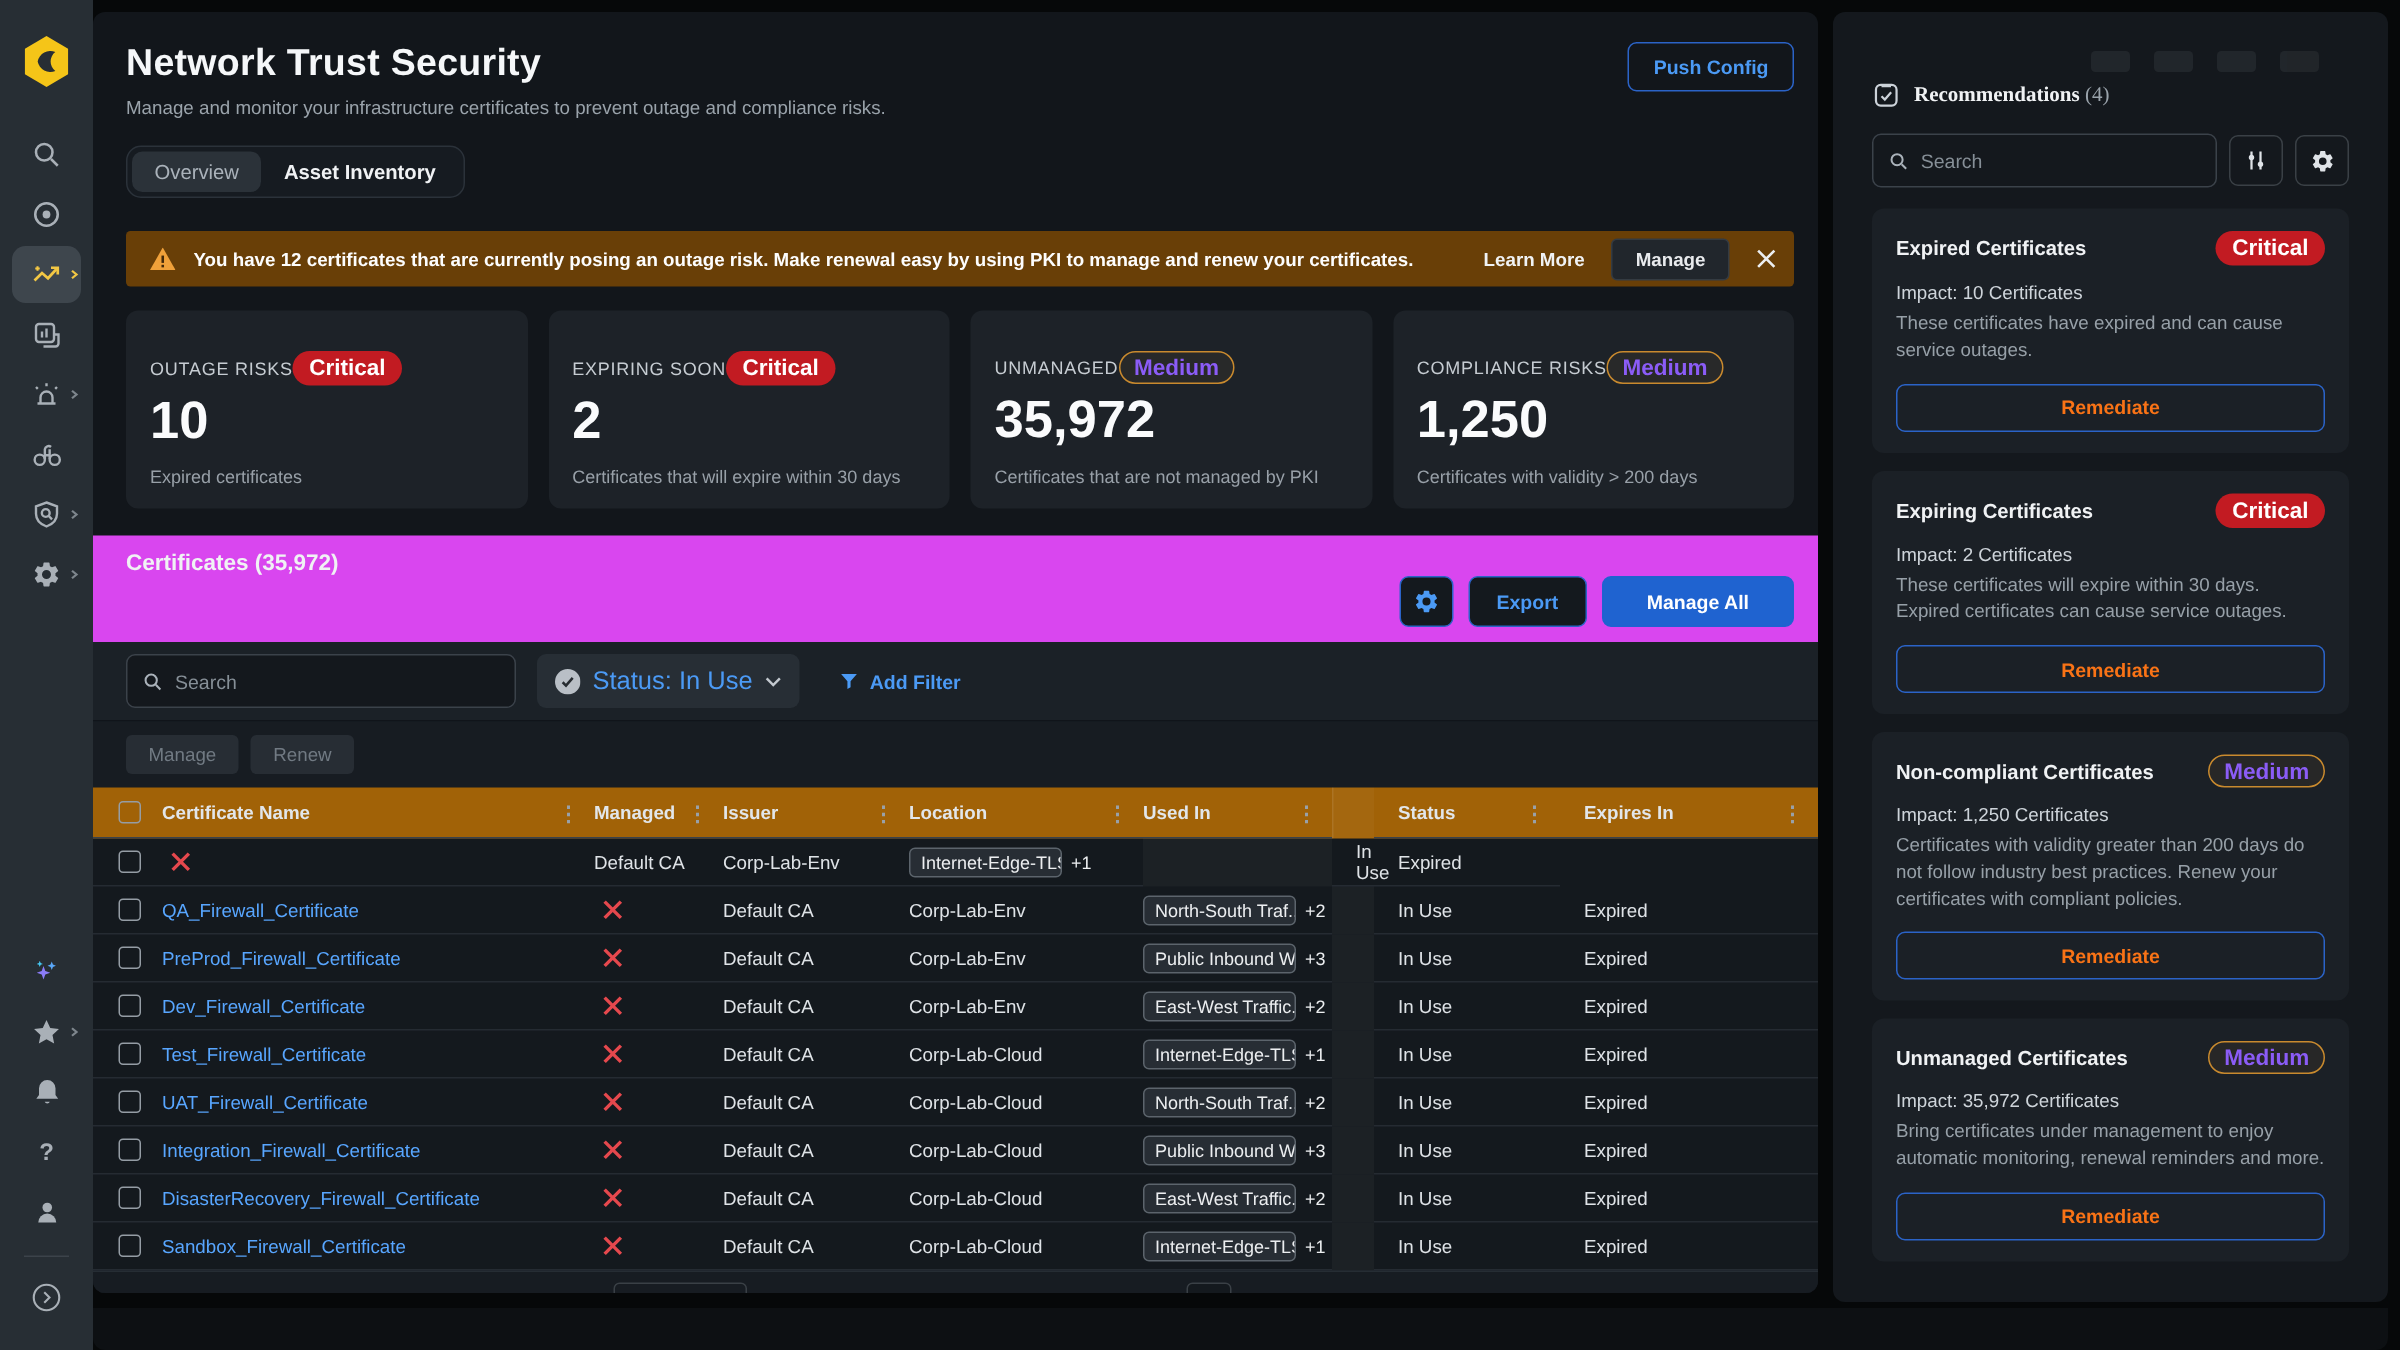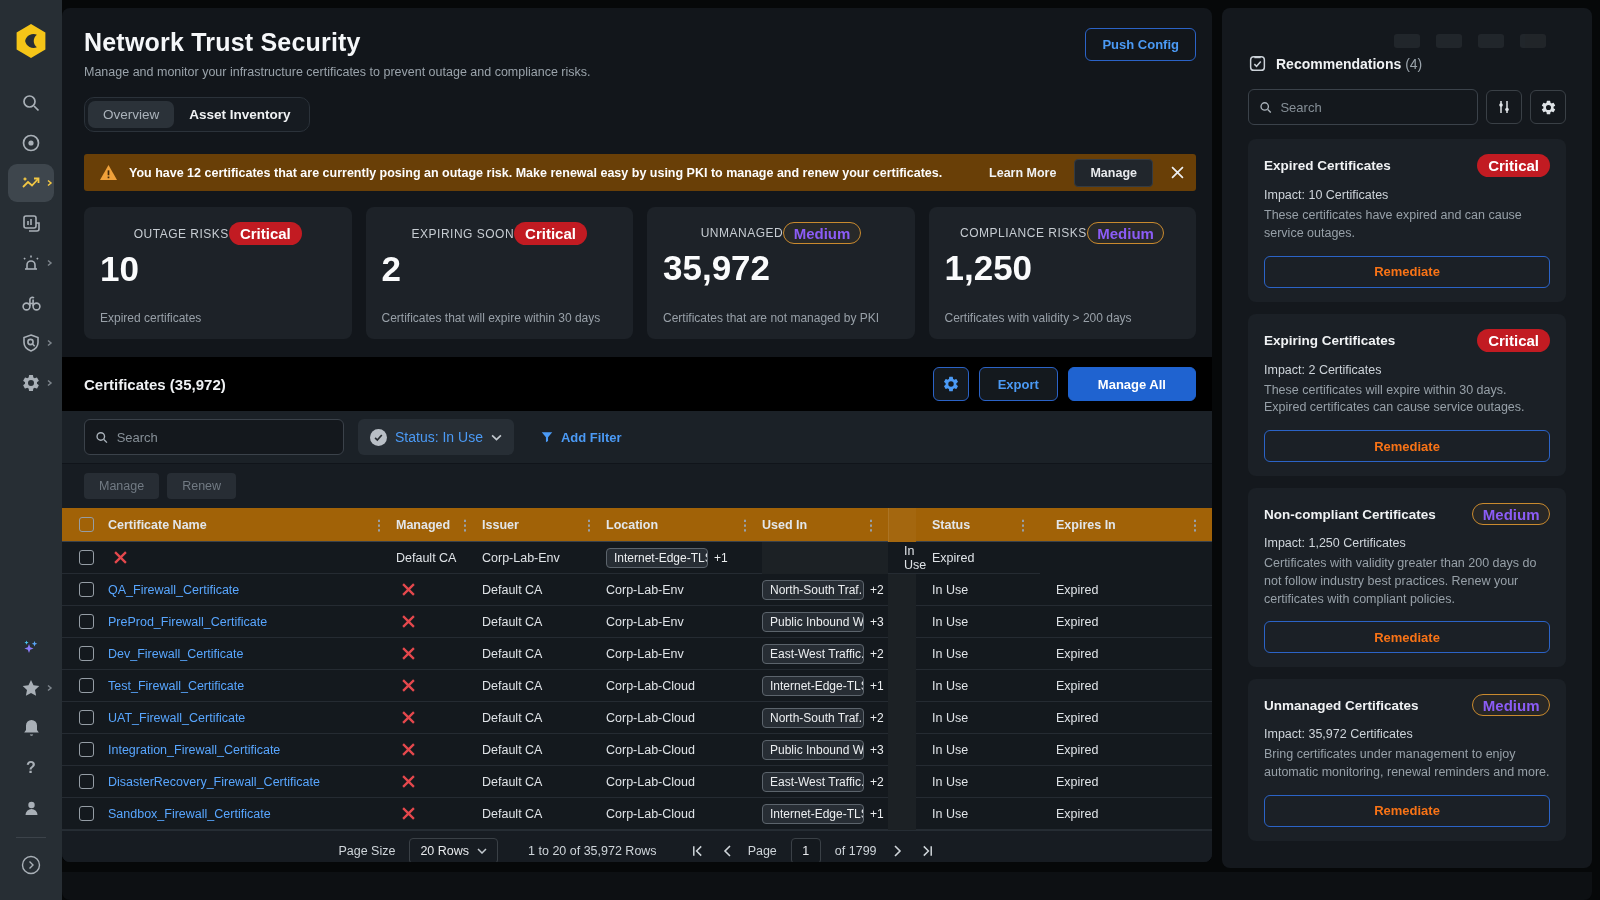--- a/index.html
+++ b/index.html
@@ -42,48 +42,48 @@
   .banner-right { margin-left:auto; display:flex; align-items:center; gap:18px; }
   .learn-more { font-size:12.5px; font-weight:700; color:#f0f2f4; cursor:pointer; }
   .banner-manage { background:#21262c; color:#e8eaed; border-radius:4px; padding:6px 15px; font-size:12.5px;
                    font-weight:700; border:1px solid #343b42; cursor:pointer; font-family:inherit;}
   .banner-close { cursor:pointer; display:flex; align-items:center; }
 
   
   .stats { display:grid; grid-template-columns:repeat(4,1fr); gap:14px; margin-top:16px; }
   .stat-card { background:#1d2228; border-radius:8px; padding:15px 16px 14px; height:132px;
                display:flex; flex-direction:column; }
-  .stat-top { display:flex; justify-content:center; align-items:center; }
+  .stat-top { display:flex; justify-content:flex-start; align-items:center;margin-top:12px; }
   .stat-label { font-size:12px; letter-spacing:.5px; color:#c6ccd2; font-weight:400; }
   .badge { font-size:15px; padding:3px 11px; border-radius:999px; font-weight:700; white-space:nowrap; }
   .badge.critical { background:#c21b22; color:#ffffff; }
   .badge.medium { background:rgba(205,140,50,.07); color:#8b5cf6; border:1.5px solid #c98a2e; padding:1.5px 9.5px; }
   .stat-value { font-size:35px; font-weight:700; color:#fafbfc; margin-top:4px; }
   .stat-desc { font-size:12px; color:#98a0a8; margin-top:auto; }
 
   
   .certs { margin-top:18px; background:#14191e; border-radius:8px 8px 0 0; margin-left:-22px; margin-right:-16px;
            padding:0; }
-  .certs-header { display:flex; align-items:center; background:#000000; padding:10px 16px 10px 22px; }
+  .certs-header { display:flex; background:#d946ef; padding:10px 16px 10px 22px;flex-direction:column; }
   .certs-title { font-size:15px; font-weight:700; color:#f0f2f4; }
   .certs-actions { margin-left:auto; display:flex; gap:10px; }
   .icon-btn { width:36px; height:34px; border:1px solid #2b63c7; border-radius:6px; background:#14191e;
               display:flex; align-items:center; justify-content:center; color:#4b9af5; cursor:pointer; }
   .btn-export { border:1px solid #2b63c7; color:#4b9af5; padding:7px 18px; font-weight:600; background:#14191e;}
   .btn-primary { background:#1f63d0; border:1px solid #1f63d0; color:#fff; padding:7px 29px; font-weight:600; }
 
   .filter-bar { display:flex; align-items:center; gap:14px; background:#1b2127; padding:8px 22px; border-bottom:1px solid #10141a;}
   .search-box { display:flex; align-items:center; gap:8px; background:#14181d; border:1px solid #3b424a;
                 border-radius:6px; height:36px; padding:0 10px; width:260px; }
   .search-box input { background:transparent; border:none; outline:none; color:#e8eaed; font-size:13px;
                       font-family:inherit; width:100%; }
   .search-box input::placeholder { color:#868f97; }
   .status-chip { display:flex; align-items:center; gap:8px; background:#272e35; border-radius:6px; height:36px;
                  padding:0 12px; cursor:pointer; }
-  .status-chip .chip-label { color:#4b9af5; font-size:14px; }
+  .status-chip .chip-label { color:#4b9af5; font-size:17px; }
   .add-filter { display:flex; align-items:center; gap:7px; color:#4b9af5; font-size:13px; font-weight:600;
                 cursor:pointer; margin-left:12px; }
   .bulk-bar { display:flex; gap:8px; padding:9px 22px 9px; background:#171c22; }
   .btn-disabled { background:#272d34; color:#717a83; padding:6px 15px; font-size:12.5px; border-radius:4px;
                   border:none; font-family:inherit; }
 
   
   .grid-row { display:grid; grid-template-columns:46px 288px 86px 124px 156px 126px 28px 124px 1fr; align-items:stretch; }
   .hcell, .cell { display:flex; align-items:center; min-height:0; }
   .thead { background:#a16207; }
@@ -110,21 +110,21 @@
                 padding:5px 10px; cursor:pointer; color:#e8eaed; }
   .pg-ico { display:flex; align-items:center; cursor:pointer; color:#cfd5da; padding:0 2px; }
   .page-input { width:30px; height:26px; border:1px solid #3a4046; border-radius:4px; background:#14191e;
                 color:#e8eaed; text-align:center; font-size:12.5px; font-family:inherit; }
 
   
   .rec-panel { position:absolute; left:1222px; top:8px; width:370px; height:860px; background:#14181d;
                border-radius:8px; padding:0 10px; }
   .dim-icons { position:absolute; top:26px; right:46px; display:flex; gap:16px; opacity:.07; }
   .dim-icons span { width:26px; height:14px; background:#cfd5da; border-radius:3px; display:inline-block; }
-  .rec-header { display:flex; align-items:center; gap:9px; padding:46px 16px 0; }
+  .rec-header { display:flex; align-items:center; gap:9px; padding:46px 16px 0;font-family:Liberation Serif, serif; }
   .rec-title-main { font-size:14px; font-weight:700; color:#f0f2f4; }
   .rec-count { color:#9aa3ab; font-weight:400; }
   .rec-search-row { display:flex; gap:8px; padding:16px 16px 14px; align-items:center; }
   .rec-search { flex:1; }
   .sq-btn { width:36px; height:34px; border:1px solid #3a4046; border-radius:6px; background:#14181d;
             display:flex; align-items:center; justify-content:center; color:#dfe3e7; cursor:pointer; }
   .rec-card { background:#1b2026; border-radius:8px; margin:0 16px 12px; padding:15px 16px 14px; }
   .rec-top { display:flex; justify-content:space-between; align-items:center; gap:8px; }
   .rec-title { font-size:13.5px; font-weight:700; color:#f0f2f4; }
   .rec-impact { font-size:12.5px; color:#ced4da; margin-top:11px; }

